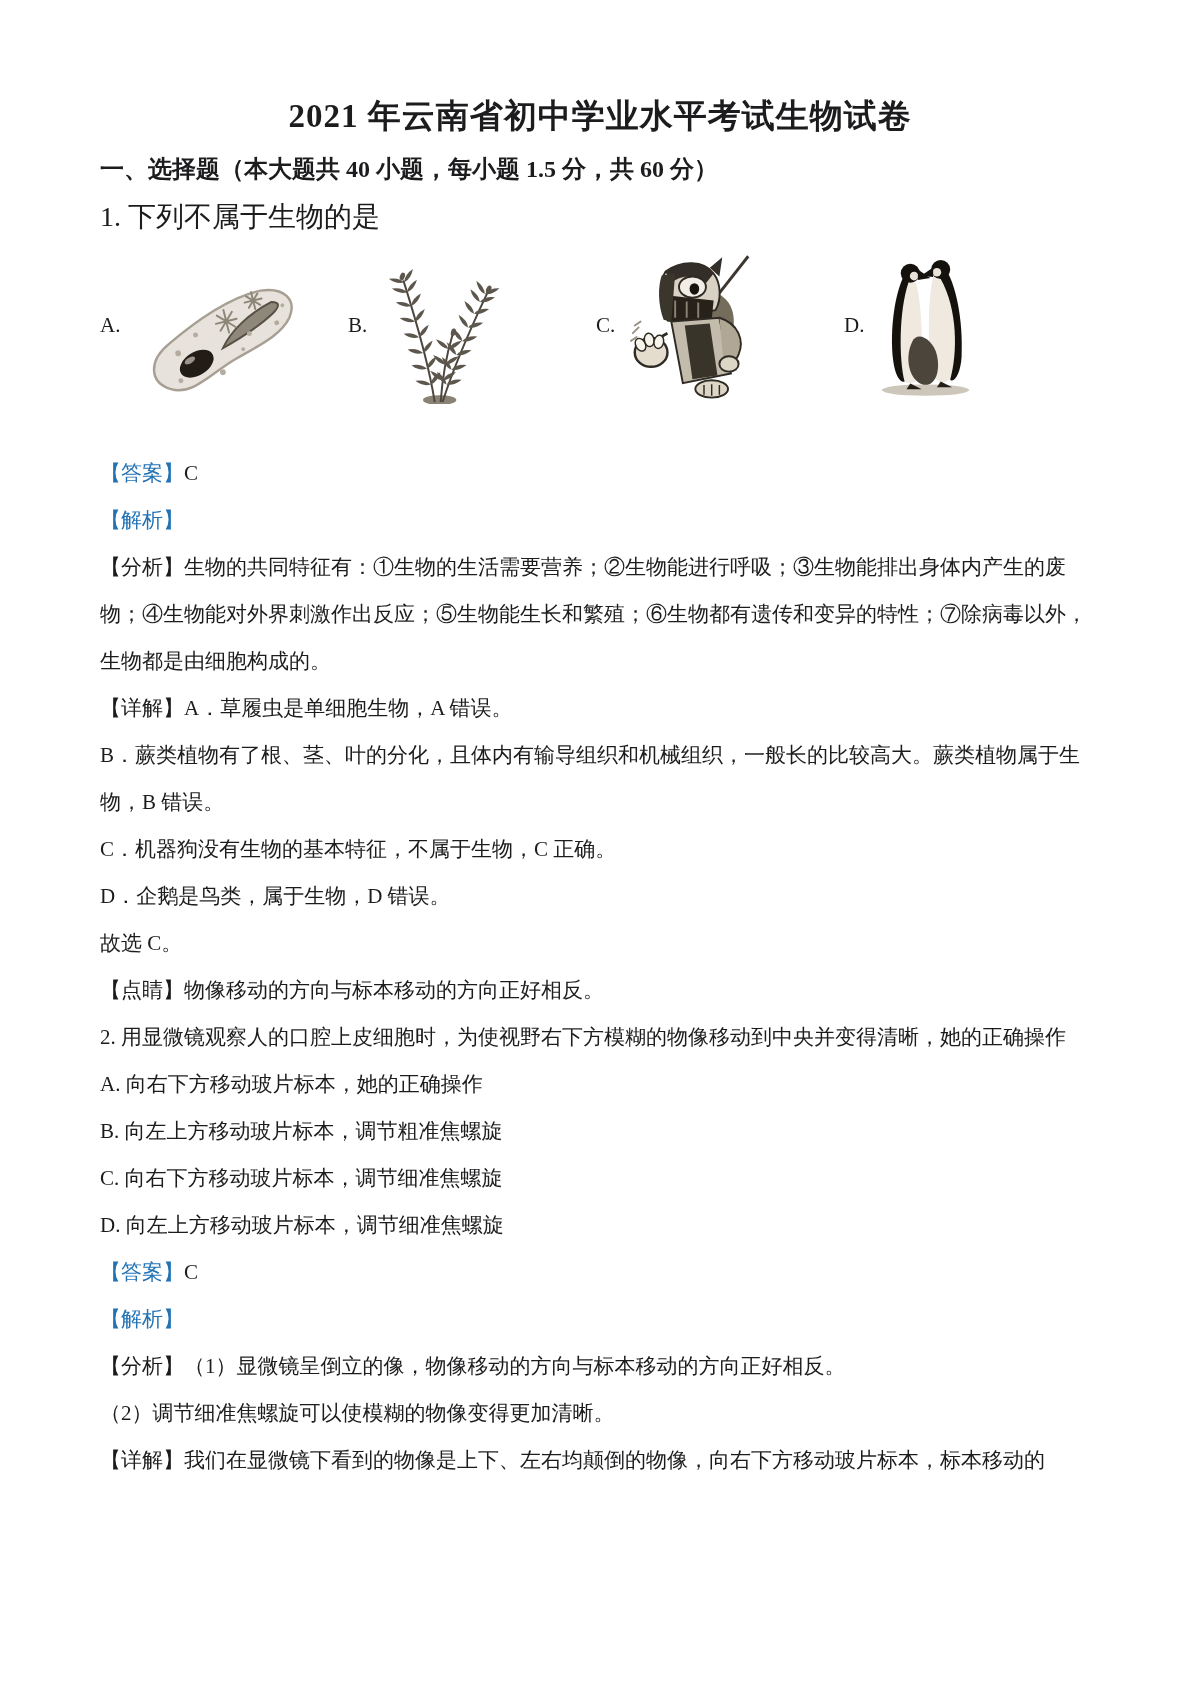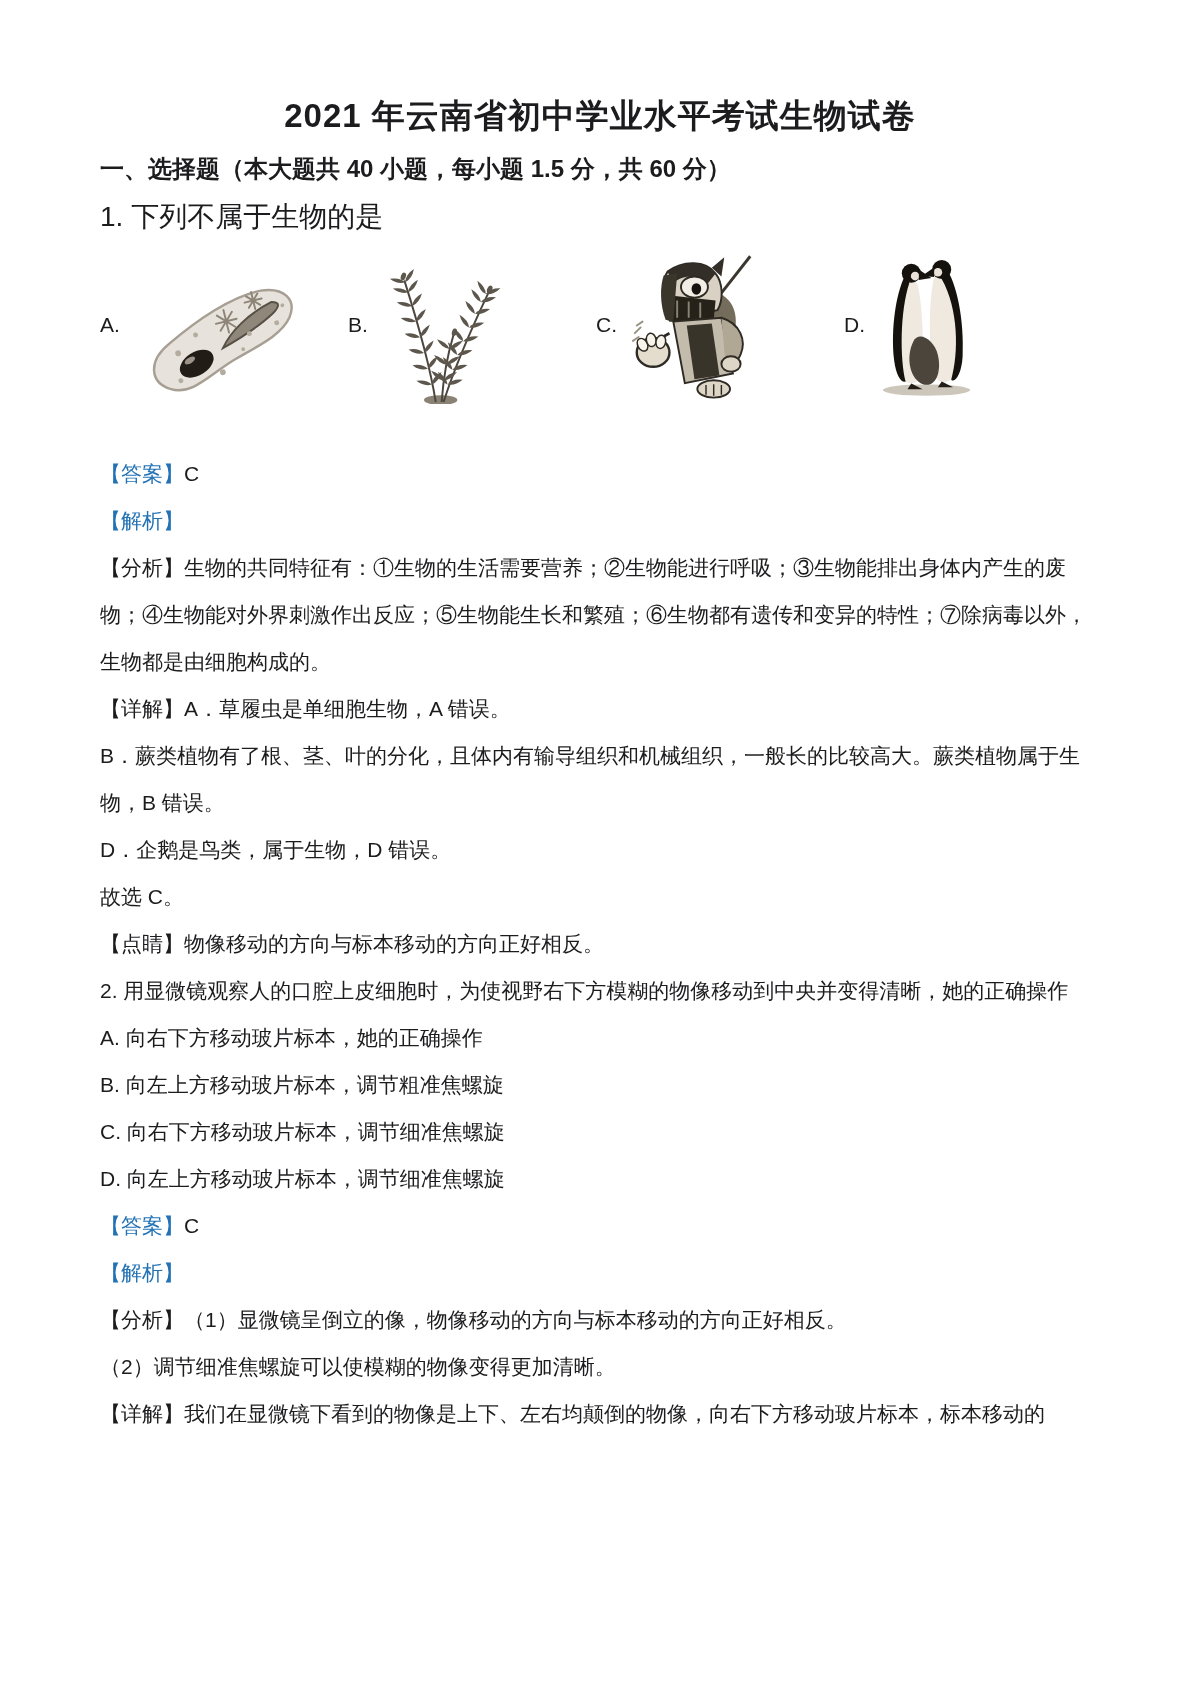--- a/index.html
+++ b/index.html
@@ -4,21 +4,21 @@
 <style>
   html,body { margin:0; padding:0; background:#e9e9e9; }
   .page {
     position:relative;
     width:1200px; height:1698px;
     margin:0 auto;
     background:#ffffff;
     box-sizing:border-box;
     padding:96px 100px 16px 100px;
     overflow:hidden;
-    font-family:Liberation Sans, sans-serif;
+    font-family:Liberation Serif, serif;
     color:#1c1c1e;
   }
   .title {
     margin:0;
     font-size:33px; line-height:40px;
     font-weight:700; text-align:center;
     letter-spacing:1px;
   }
   .section-heading {
     margin:16px 0 16px 0;
@@ -202,20 +202,21 @@
   </div>
 
   <p class="line first"><span class="tag">【答案】</span><span>C</span></p>
   <p class="line"><span class="tag">【解析】</span></p>
   <p class="line">【分析】生物的共同特征有：①生物的生活需要营养；②生物能进行呼吸；③生物能排出身体内产生的废</p>
   <p class="line">物；④生物能对外界刺激作出反应；⑤生物能生长和繁殖；⑥生物都有遗传和变异的特性；⑦除病毒以外，</p>
   <p class="line">生物都是由细胞构成的。</p>
   <p class="line">【详解】A．草履虫是单细胞生物，A 错误。</p>
   <p class="line">B．蕨类植物有了根、茎、叶的分化，且体内有输导组织和机械组织，一般长的比较高大。蕨类植物属于生</p>
   <p class="line">物，B 错误。</p>
+  <p class="line">C．机器狗没有生物的基本特征，不属于生物，C 正确。</p>
   <p class="line">D．企鹅是鸟类，属于生物，D 错误。</p>
   <p class="line">故选 C。</p>
   <p class="line">【点睛】物像移动的方向与标本移动的方向正好相反。</p>
 
   <p class="line">2. 用显微镜观察人的口腔上皮细胞时，为使视野右下方模糊的物像移动到中央并变得清晰，她的正确操作</p>
   <p class="line">A. 向右下方移动玻片标本，她的正确操作</p>
   <p class="line">B. 向左上方移动玻片标本，调节粗准焦螺旋</p>
   <p class="line">C. 向右下方移动玻片标本，调节细准焦螺旋</p>
   <p class="line">D. 向左上方移动玻片标本，调节细准焦螺旋</p>
   <p class="line"><span class="tag">【答案】</span><span>C</span></p>

